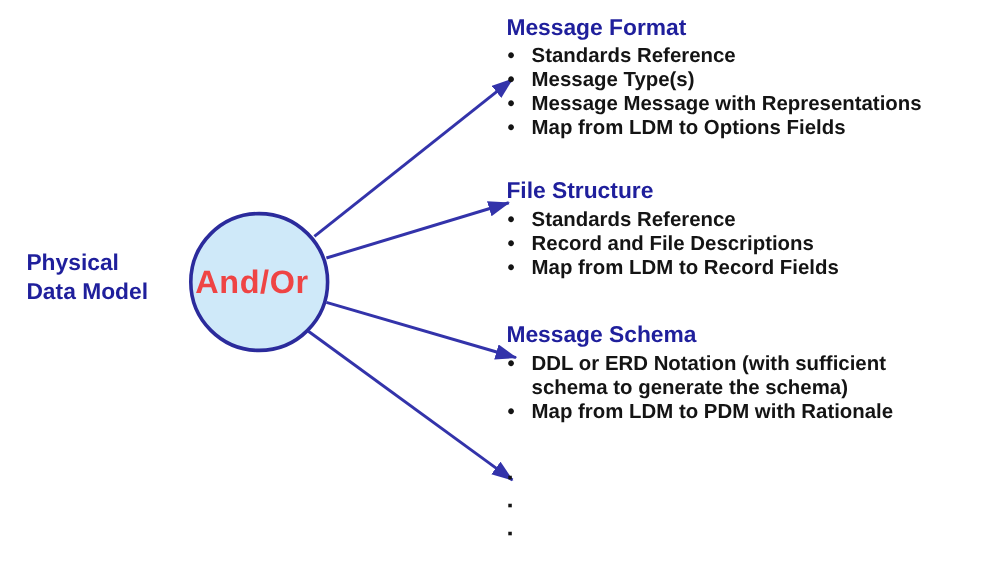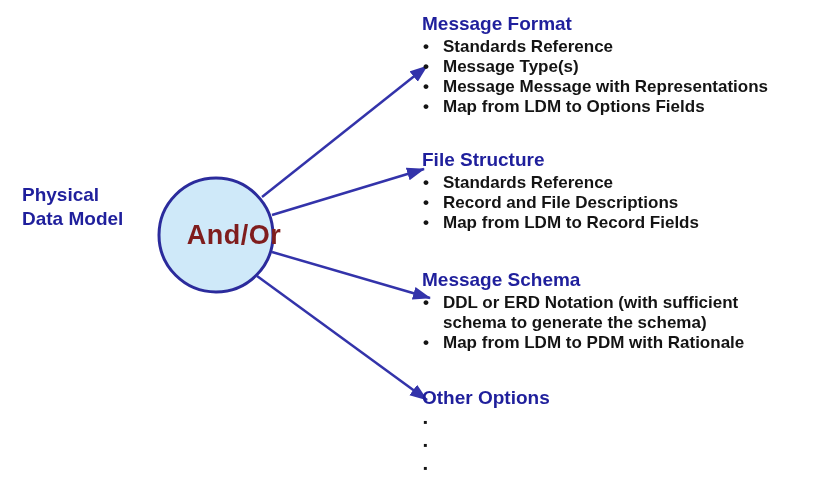--- a/index.html
+++ b/index.html
@@ -9,28 +9,28 @@
     background:#ffffff;
     font-family:"Liberation Sans",sans-serif;
     overflow:hidden;
   }
   svg.connectors{position:absolute;left:0;top:0;width:828px;height:484px;}
   .hub-circle{fill:var(--circle-fill);stroke:var(--circle-border);stroke-width:3;}
   .arrow-line{stroke:var(--arrow);stroke-width:2.5;fill:none;}
   .arrow-head{fill:var(--arrow);}
 
   .left-label{
-    position:absolute;left:22px;top:183px;
+    position:absolute;left:22px;top:208px;
     color:var(--navy);font-size:19px;font-weight:bold;line-height:23.5px;
     white-space:nowrap;
   }
   .hub-label{
-    position:absolute;left:176px;top:179px;width:116px;height:112px;
+    position:absolute;left:152px;top:179px;width:116px;height:112px;
     display:flex;align-items:center;justify-content:center;
-    color:#7f1d1d;font-size:27px;font-weight:bold;letter-spacing:0.5px;
+    color:#ef4444;font-size:27px;font-weight:bold;letter-spacing:0.5px;
   }
   .section{
     position:absolute;left:420px;width:372px;
   }
   .sec-title{
     color:var(--navy);font-size:19px;font-weight:bold;line-height:21px;
     margin:0 0 3px 2px;white-space:nowrap;
   }
   .row{
     display:flex;align-items:flex-start;
@@ -116,21 +116,20 @@
       <span class="b"></span>
       <span class="t">schema to generate the schema)</span>
     </div>
     <div class="row">
       <span class="b">•</span>
       <span class="t">Map from LDM to PDM with Rationale</span>
     </div>
   </div>
 
   <div class="section sec-other" id="sec-4">
-    <div class="sec-title">Other Options</div>
     <div class="row">
       <span class="b">▪</span>
       <span class="t"></span>
     </div>
     <div class="row">
       <span class="b">▪</span>
       <span class="t"></span>
     </div>
     <div class="row">
       <span class="b">▪</span>

